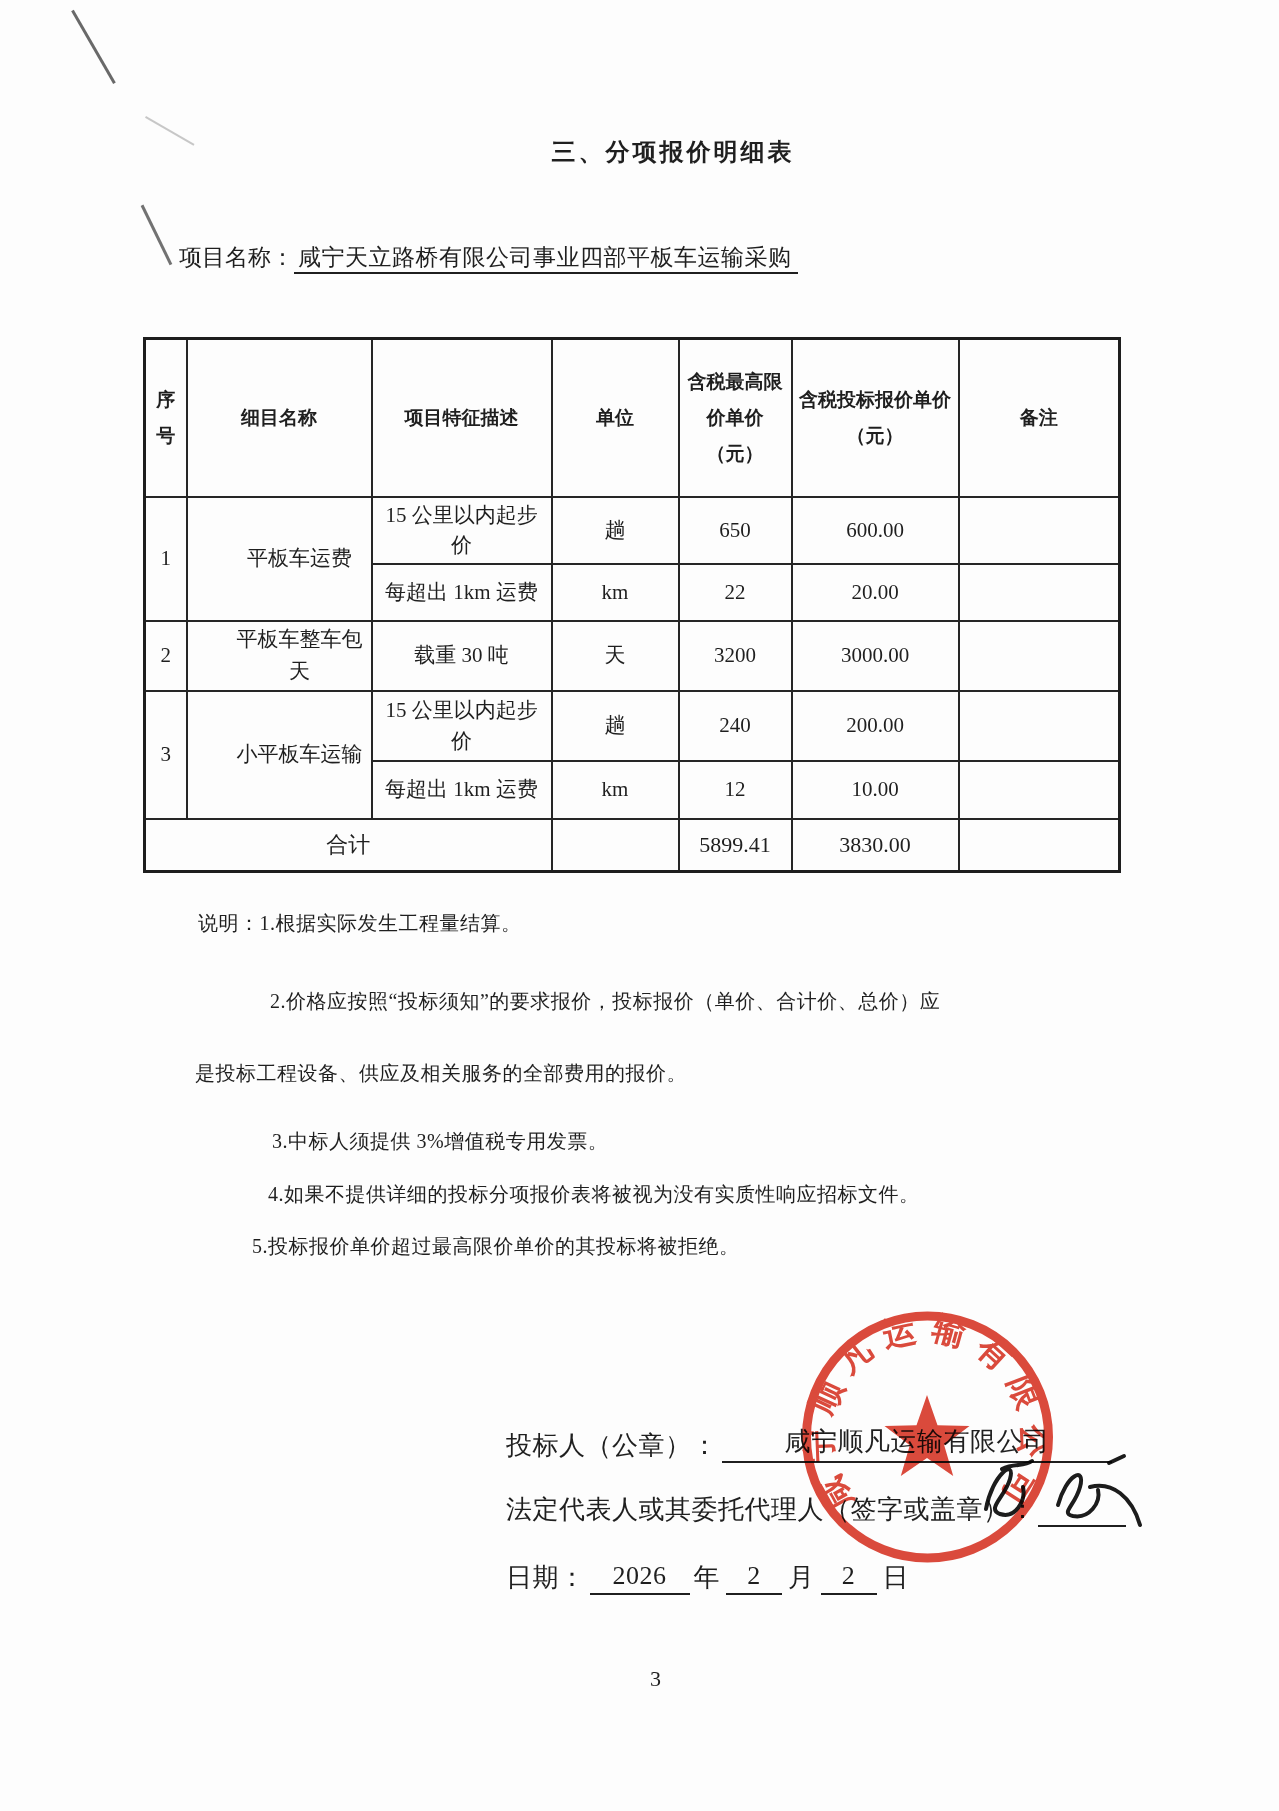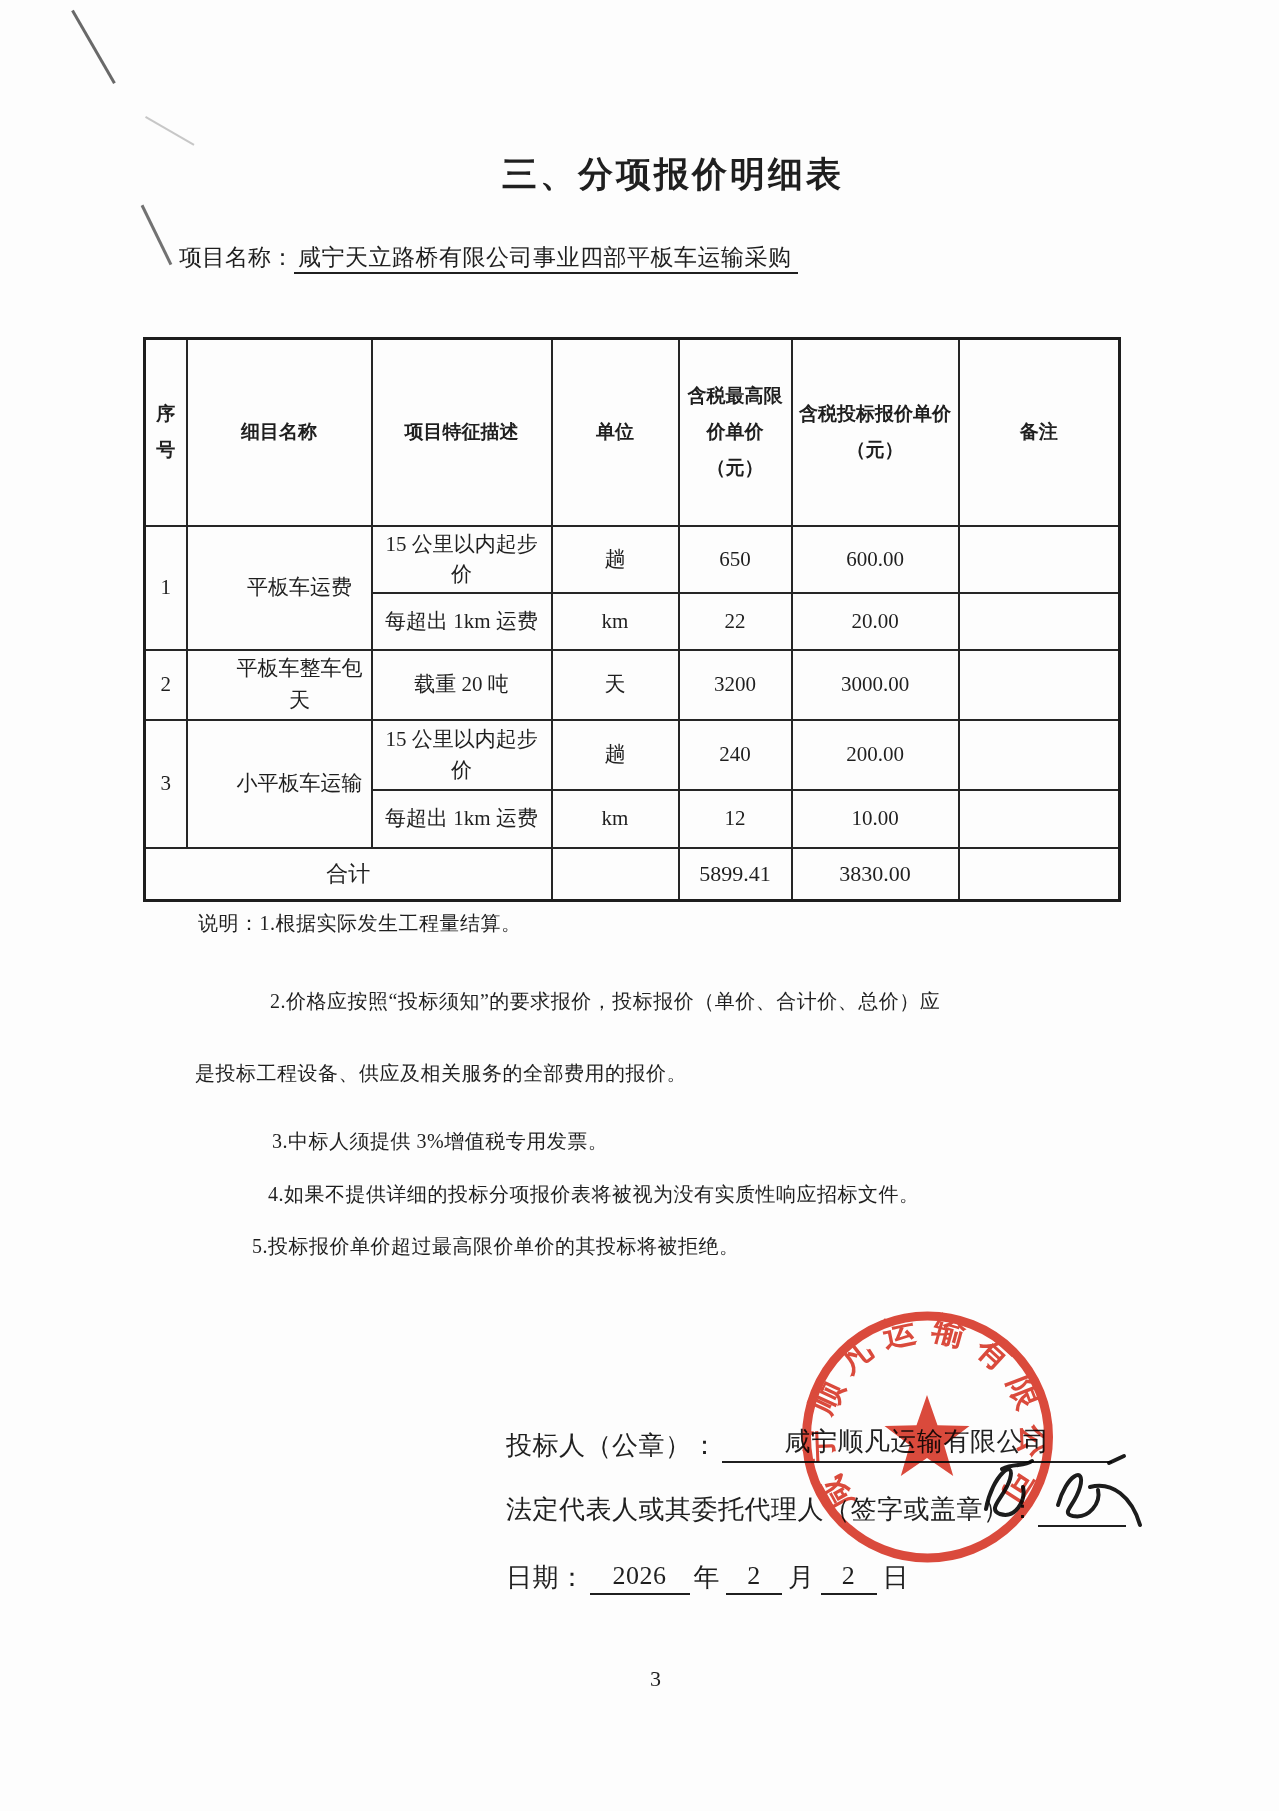--- a/index.html
+++ b/index.html
@@ -6,42 +6,42 @@
   body{
     width:1279px;height:1811px;position:relative;
     background:#fdfdfd;
     font-family:"Liberation Serif","DejaVu Serif",serif;
     color:#1f1f1f;overflow:hidden;
   }
   .abs{position:absolute;}
 
   
   .doc-title{
-    top:151px;left:673px;transform:translateX(-50%);
+    top:136px;left:673px;transform:translateX(-50%);
     font-family:"Liberation Sans","DejaVu Sans",sans-serif;
-    font-weight:700;font-size:35px;letter-spacing:3px;white-space:nowrap;
+    font-weight:700;font-size:24px;letter-spacing:3px;white-space:nowrap;
   }
   .project-line{top:242px;left:179px;font-size:23px;white-space:nowrap;}
   .project-line .uname{
     border-bottom:2.5px solid #1f1f1f;padding:0 6px 2px 4px;letter-spacing:.5px;
   }
 
   
   table.price{
     position:absolute;top:337px;left:143px;
     width:975px;border-collapse:collapse;table-layout:fixed;
     border:3px solid #1e1e1e;
   }
   table.price td,table.price th{
     border:2px solid #262626;text-align:center;vertical-align:middle;
     padding:2px 5px;font-size:21px;line-height:1.45;
     overflow:hidden;
   }
   table.price th{font-size:19px;font-weight:700;line-height:1.9;}
-  tr.hdr{height:187px;}
+  tr.hdr{height:158px;}
   tr.r1a{height:67px;} tr.r1b{height:57px;}
   tr.r2{height:70px;}
   tr.r3a{height:70px;} tr.r3b{height:58px;}
   tr.rtot{height:53px;}
   td.item span{display:inline-block;width:134px;line-height:1.5;margin-left:40px;}
   tr.rtot td{font-size:22px;}
 
   
   .note{font-size:20px;white-space:nowrap;letter-spacing:.5px;}
 
@@ -112,21 +112,21 @@
   <tr class="r1b">
     <td>每超出 1km 运费</td>
     <td>km</td>
     <td>22</td>
     <td>20.00</td>
     <td></td>
   </tr>
   <tr class="r2">
     <td>2</td>
     <td class="item"><span>平板车整车包天</span></td>
-    <td>载重 20 吨</td>
+    <td>载重 30 吨</td>
     <td>天</td>
     <td>3200</td>
     <td>3000.00</td>
     <td></td>
   </tr>
   <tr class="r3a">
     <td rowspan="2">3</td>
     <td rowspan="2" class="item"><span>小平板车运输</span></td>
     <td>15 公里以内起步价</td>
     <td>趟</td>

